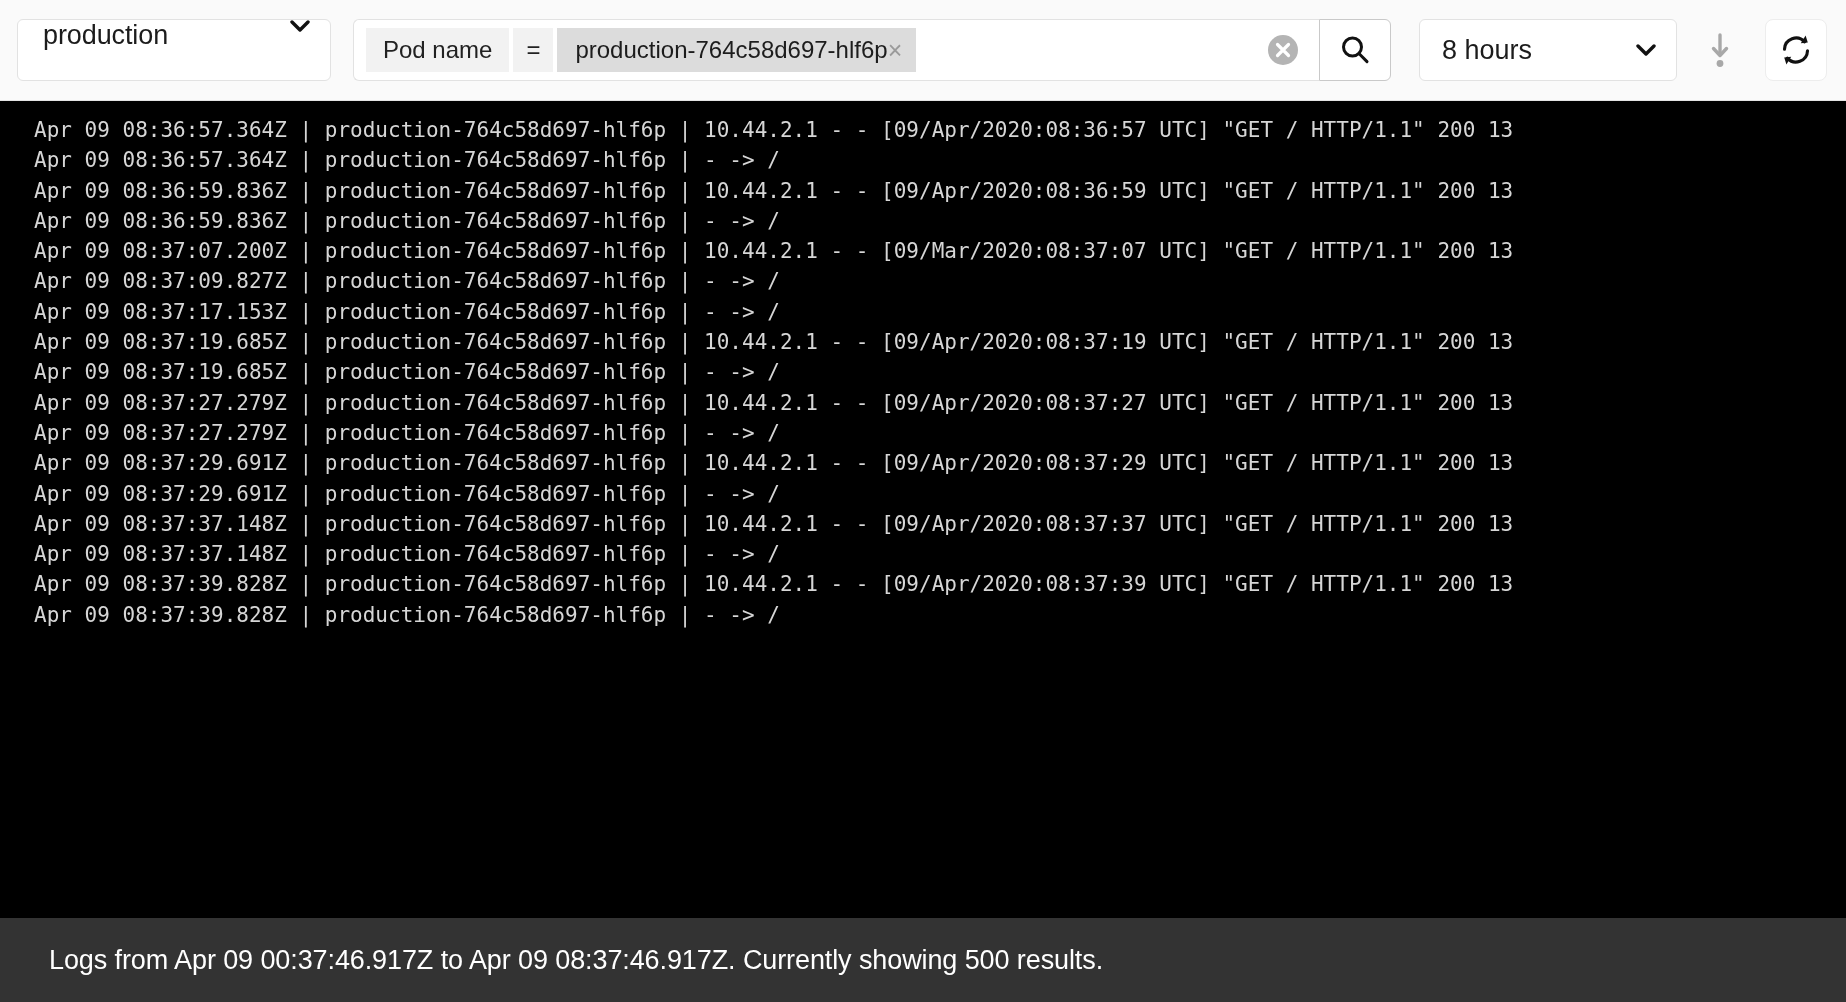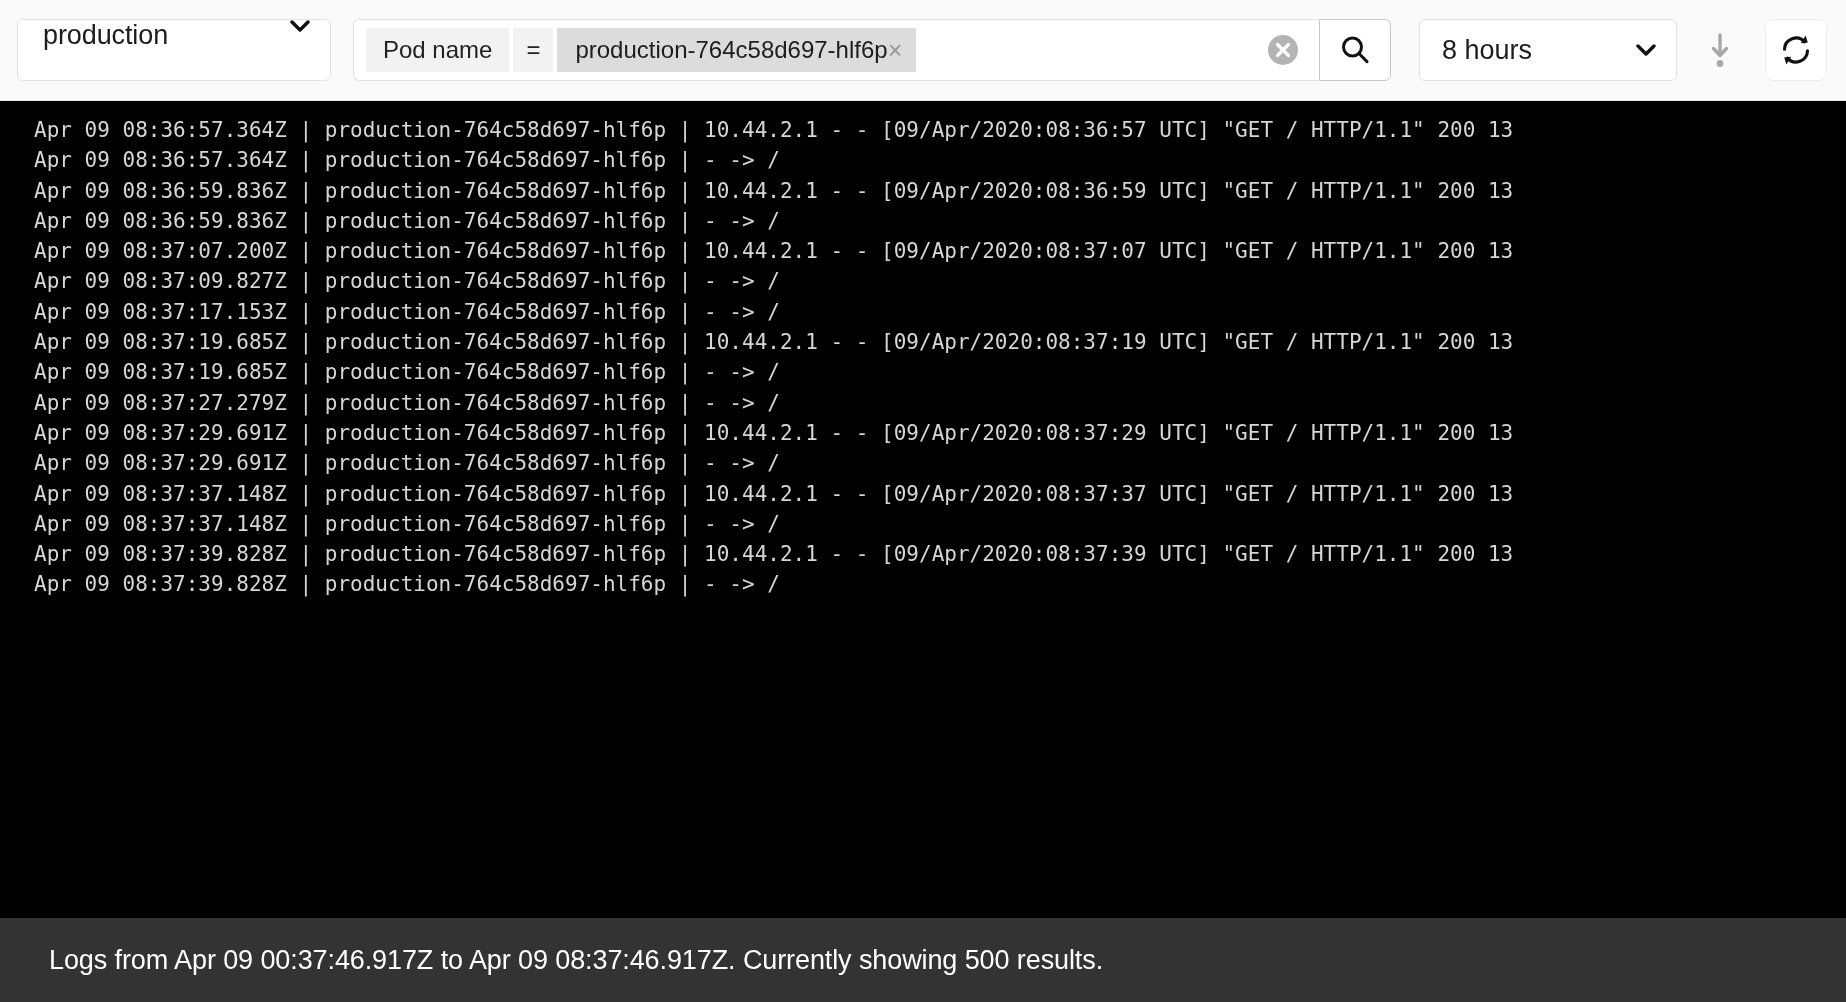--- a/index.html
+++ b/index.html
@@ -295,25 +295,26 @@
       </svg>
     </div>
 
   </div>
 
   <div class="console">
     <div class="log-line">Apr 09 08:36:57.364Z | production-764c58d697-hlf6p | 10.44.2.1 - - [09/Apr/2020:08:36:57 UTC] "GET / HTTP/1.1" 200 13</div>
     <div class="log-line">Apr 09 08:36:57.364Z | production-764c58d697-hlf6p | - -&gt; /</div>
     <div class="log-line">Apr 09 08:36:59.836Z | production-764c58d697-hlf6p | 10.44.2.1 - - [09/Apr/2020:08:36:59 UTC] "GET / HTTP/1.1" 200 13</div>
     <div class="log-line">Apr 09 08:36:59.836Z | production-764c58d697-hlf6p | - -&gt; /</div>
-    <div class="log-line">Apr 09 08:37:07.200Z | production-764c58d697-hlf6p | 10.44.2.1 - - [09/Apr/2020:08:37:07 UTC] "GET / HTTP/1.1" 200 13</div>
+    <div class="log-line">Apr 09 08:37:07.200Z | production-764c58d697-hlf6p | 10.44.2.1 - - [09/Mar/2020:08:37:07 UTC] "GET / HTTP/1.1" 200 13</div>
     <div class="log-line">Apr 09 08:37:09.827Z | production-764c58d697-hlf6p | - -&gt; /</div>
     <div class="log-line">Apr 09 08:37:17.153Z | production-764c58d697-hlf6p | - -&gt; /</div>
     <div class="log-line">Apr 09 08:37:19.685Z | production-764c58d697-hlf6p | 10.44.2.1 - - [09/Apr/2020:08:37:19 UTC] "GET / HTTP/1.1" 200 13</div>
     <div class="log-line">Apr 09 08:37:19.685Z | production-764c58d697-hlf6p | - -&gt; /</div>
+    <div class="log-line">Apr 09 08:37:27.279Z | production-764c58d697-hlf6p | 10.44.2.1 - - [09/Apr/2020:08:37:27 UTC] "GET / HTTP/1.1" 200 13</div>
     <div class="log-line">Apr 09 08:37:27.279Z | production-764c58d697-hlf6p | - -&gt; /</div>
     <div class="log-line">Apr 09 08:37:29.691Z | production-764c58d697-hlf6p | 10.44.2.1 - - [09/Apr/2020:08:37:29 UTC] "GET / HTTP/1.1" 200 13</div>
     <div class="log-line">Apr 09 08:37:29.691Z | production-764c58d697-hlf6p | - -&gt; /</div>
     <div class="log-line">Apr 09 08:37:37.148Z | production-764c58d697-hlf6p | 10.44.2.1 - - [09/Apr/2020:08:37:37 UTC] "GET / HTTP/1.1" 200 13</div>
     <div class="log-line">Apr 09 08:37:37.148Z | production-764c58d697-hlf6p | - -&gt; /</div>
     <div class="log-line">Apr 09 08:37:39.828Z | production-764c58d697-hlf6p | 10.44.2.1 - - [09/Apr/2020:08:37:39 UTC] "GET / HTTP/1.1" 200 13</div>
     <div class="log-line">Apr 09 08:37:39.828Z | production-764c58d697-hlf6p | - -&gt; /</div>
   </div>
 
   <div class="footer">

